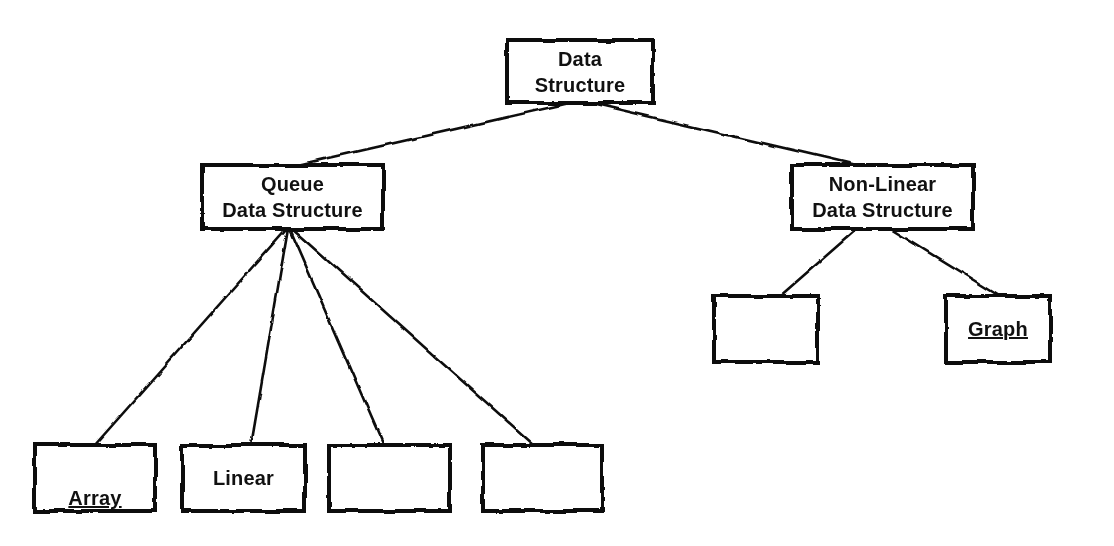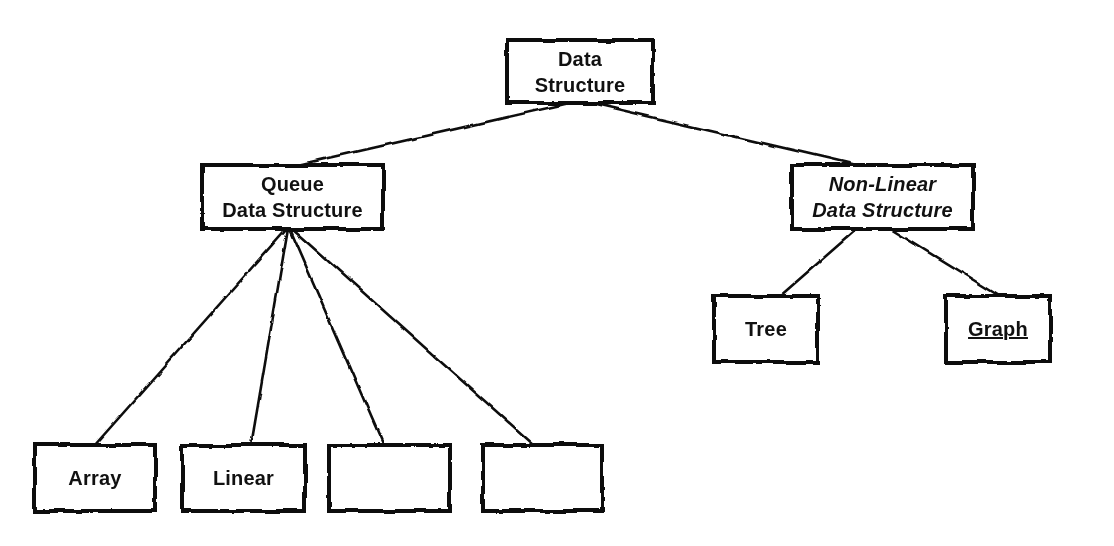--- a/index.html
+++ b/index.html
@@ -67,34 +67,31 @@
   <div class="node" style="left:507px; top:40px; width:146px; height:63px;">
     <span>Data</span>
     <span>Structure</span>
   </div>
 
   <div class="node" style="left:202px; top:165px; width:181px; height:64px;">
     <span>Queue</span>
     <span>Data Structure</span>
   </div>
 
-  <div class="node" style="left:792px; top:165px; width:181px; height:64px;font-style:italic;">
+  <div class="node" style="left:792px; top:165px; width:181px; height:64px;">
     <span>Non-Linear</span>
     <span>Data Structure</span>
   </div>
 
-  <div class="node" style="left:714px; top:296px; width:104px; height:66px;">
-    <span>Tree</span>
-  </div>
 
   <div class="node" style="left:946px; top:296px; width:104px; height:66px;text-decoration:underline;">
     <span>Graph</span>
   </div>
 
-  <div class="node" style="left:35px; top:445px; width:120px; height:66px;">
+  <div class="node" style="left:35px; top:465px; width:120px; height:66px;text-decoration:underline;">
     <span>Array</span>
   </div>
 
   <div class="node" style="left:182px; top:445px; width:123px; height:66px;">
     <span>Linear</span>
   </div>
 
 
 
 </div>

